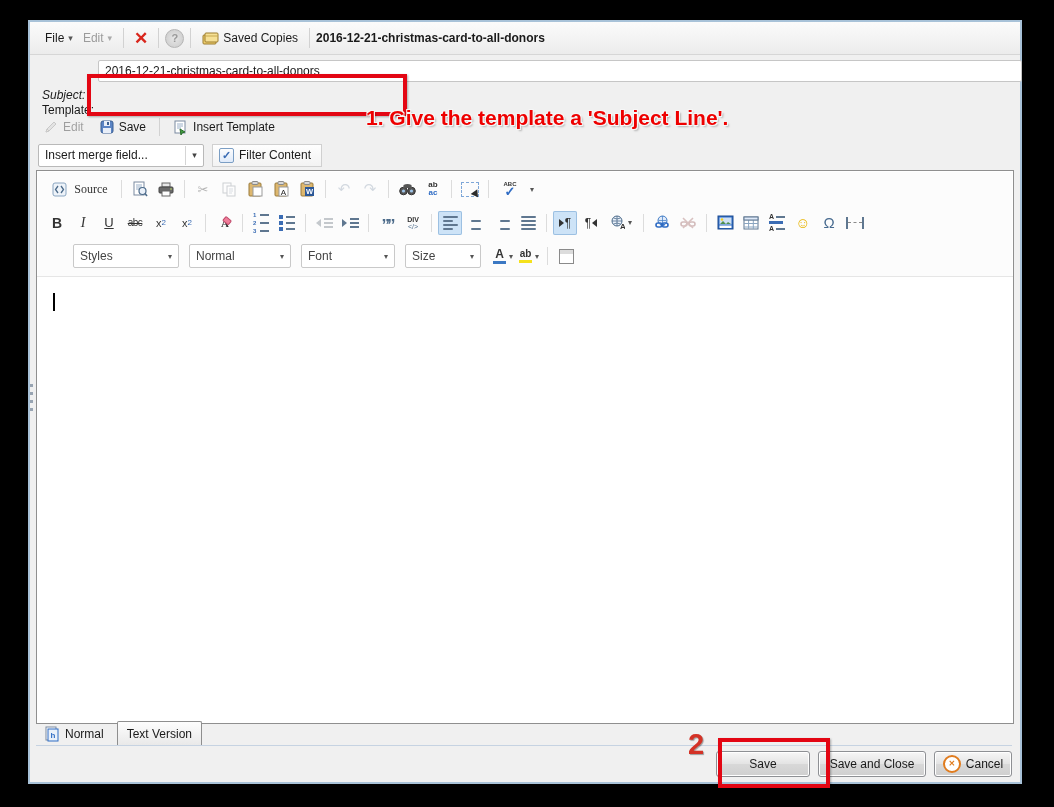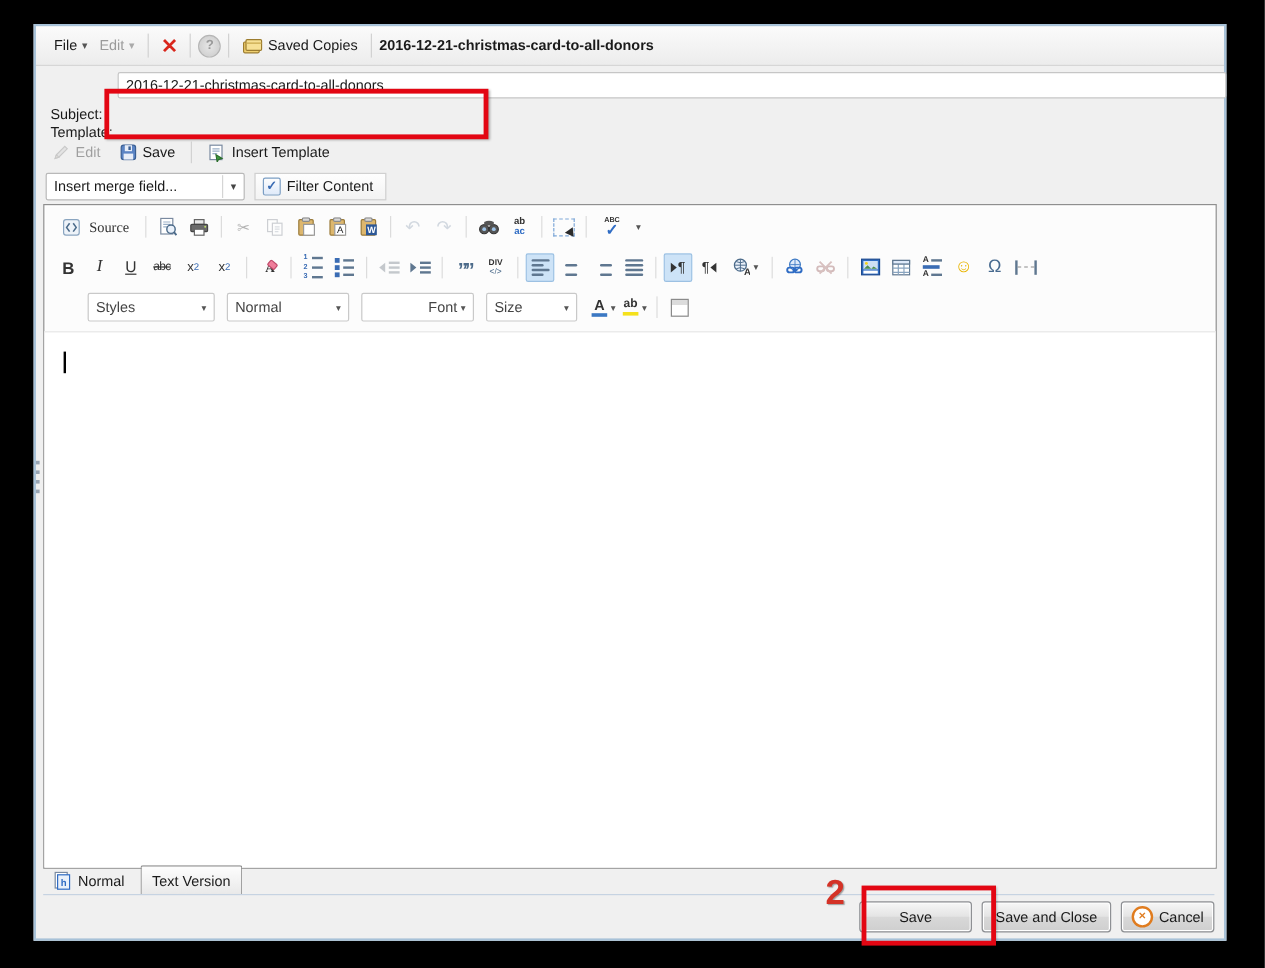--- a/index.html
+++ b/index.html
@@ -195,21 +195,21 @@
           </svg>
       </span>
       <span>Saved Copies</span>
     </span>
     <span class="msep"></span>
     <span class="doc-title">2016-12-21-christmas-card-to-all-donors</span>
   </div>
 
   <span class="flabel" style="top:41px;margin-top:40px;">Template:</span>
   <input class="finput" style="top: 38px;" value="2016-12-21-christmas-card-to-all-donors">
-  <span class="flabel" style="top:66px;">Subject:</span>
+  <span class="flabel" style="top:66px;font-style:italic;">Subject:</span>
   <div class="redbox subject"></div>
 
   <div class="action-bar">
     <span class="abtn disabled">
       <span>
         <svg width="14" height="14" viewBox="0 0 14 14">
             <path d="M2 12 L3 9 L10 2 L12 4 L5 11 Z" fill="#cfcfcf" stroke="#8a8a8a"></path>
             <path d="M2 12 L3 9 L5 11 Z" fill="#f5d9a8" stroke="#8a8a8a"></path>
           </svg>
       </span>
@@ -232,20 +232,21 @@
         <svg width="15" height="15" viewBox="0 0 15 15">
             <rect x="2" y="1" width="10" height="12" fill="#fff" stroke="#7a8aa0"></rect>
             <path d="M4 4h6M4 6h6M4 8h4" stroke="#9bb0c8"></path>
             <path d="M7 9 l5 3 -3 1 -1 2 -1-6z" fill="#3f9b3f" stroke="#2c6e2c"></path>
           </svg>
       </span>
       <span>Insert Template</span>
     </span>
   </div>
 
+  <div class="ann1">1. Give the template a 'Subject Line'.</div>
 
   <div class="merge-bar">
     <span class="combo">
       <span>Insert merge field...</span>
       <span class="arr">▾</span>
     </span>
     <span class="filter-panel">
       <span class="checkbox">✓</span>
       <span>Filter Content</span>
     </span>
@@ -529,21 +530,21 @@
 
     <div class="tb" style="padding-bottom:8px;padding-left:36px;">
       <span class="dd" style="width:92px;">
           <span>Styles</span>
           <span class="dd-arrow">▾</span>
         </span>
       <span class="dd" style="width:88px;">
           <span>Normal</span>
           <span class="dd-arrow">▾</span>
         </span>
-      <span class="dd" style="width:80px;justify-content:flex-end;">
+      <span class="dd" style="width:80px;">
           <span>Font</span>
           <span class="dd-arrow">▾</span>
         </span>
       <span class="dd" style="width:62px;">
           <span>Size</span>
           <span class="dd-arrow">▾</span>
         </span>
       <span class="ico">
         <span class="g-color">
             <b>A</b>

